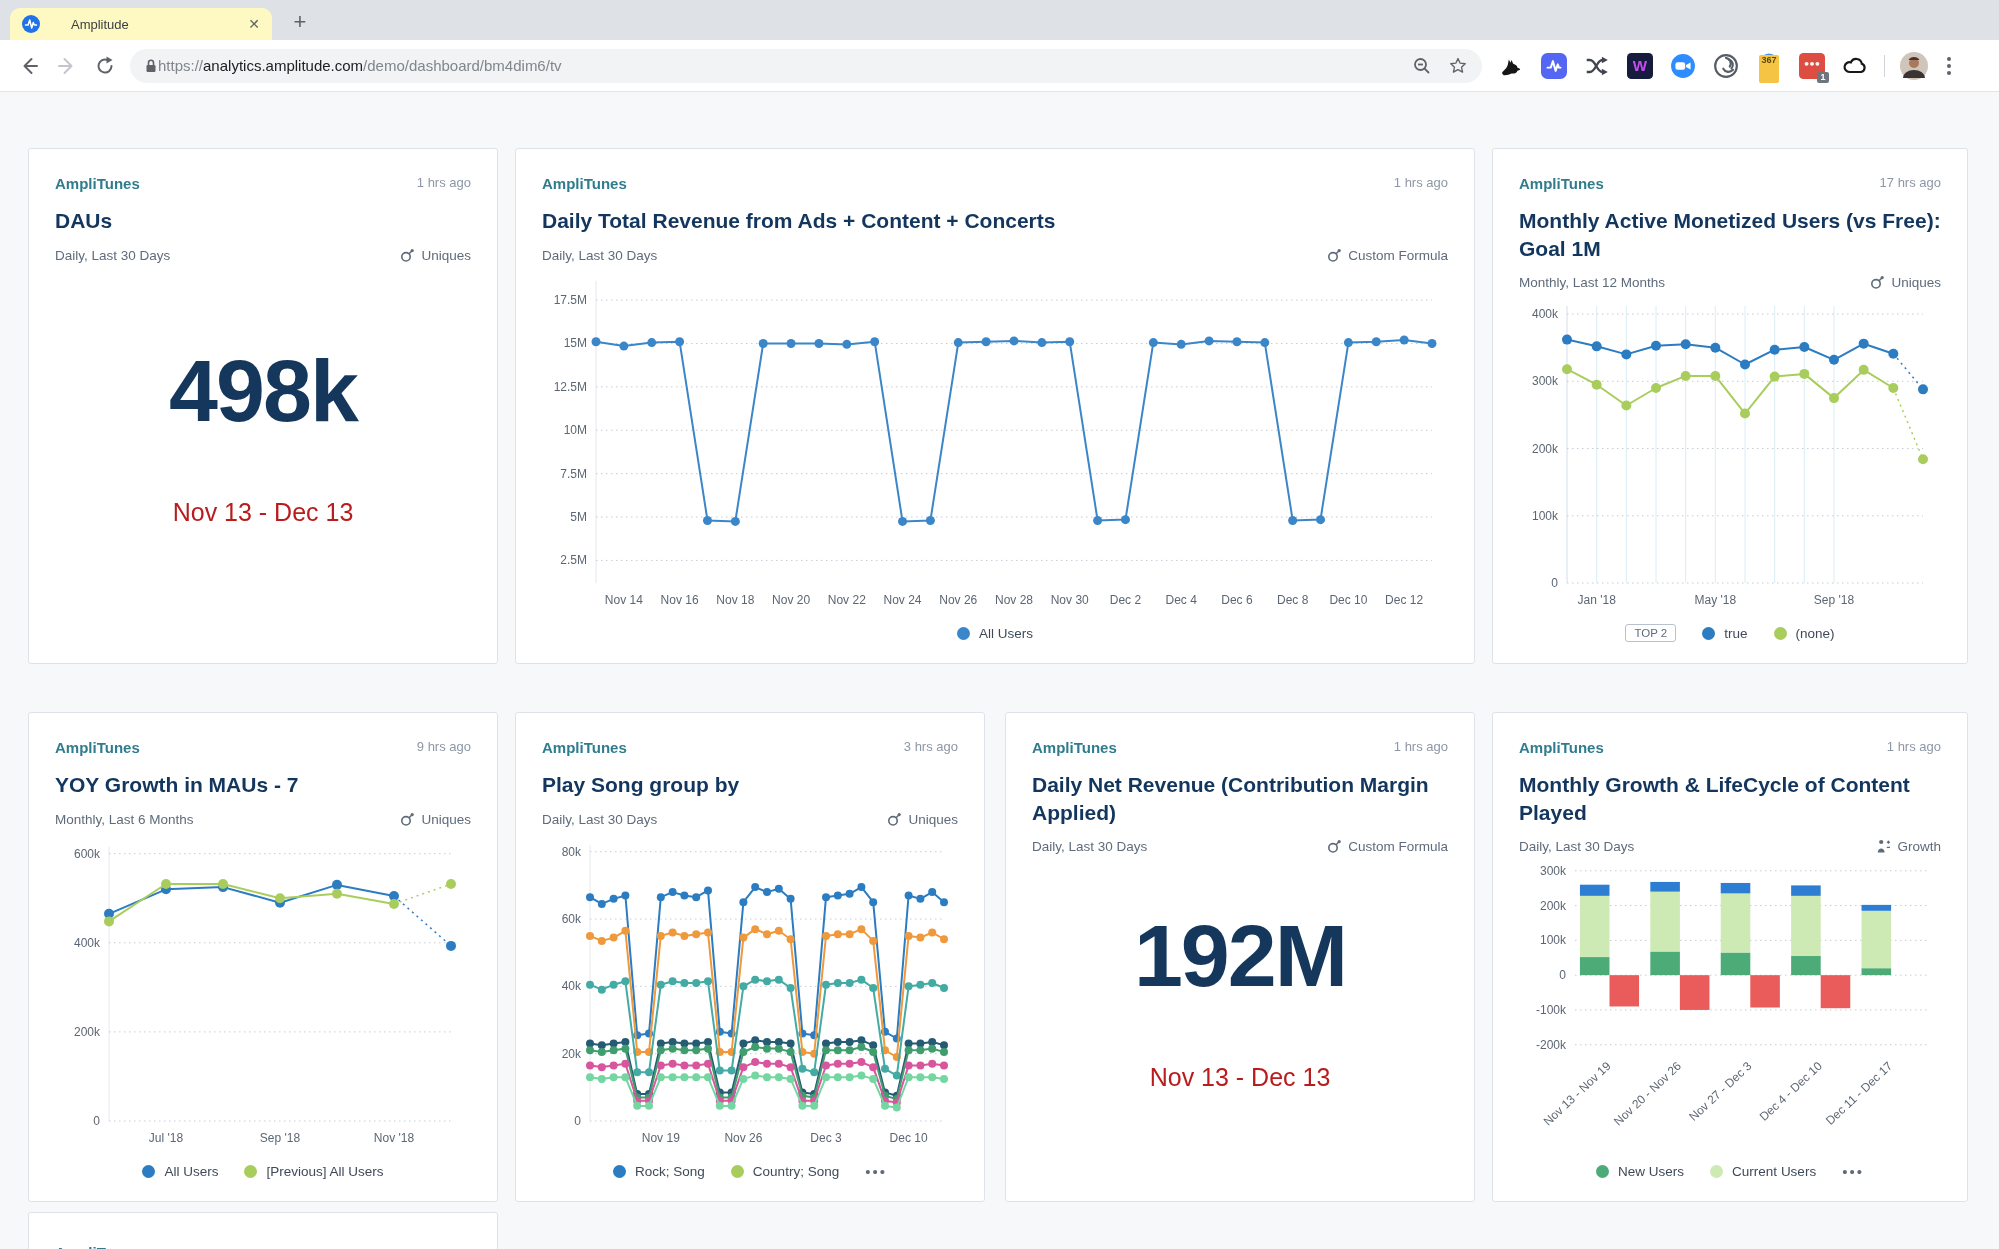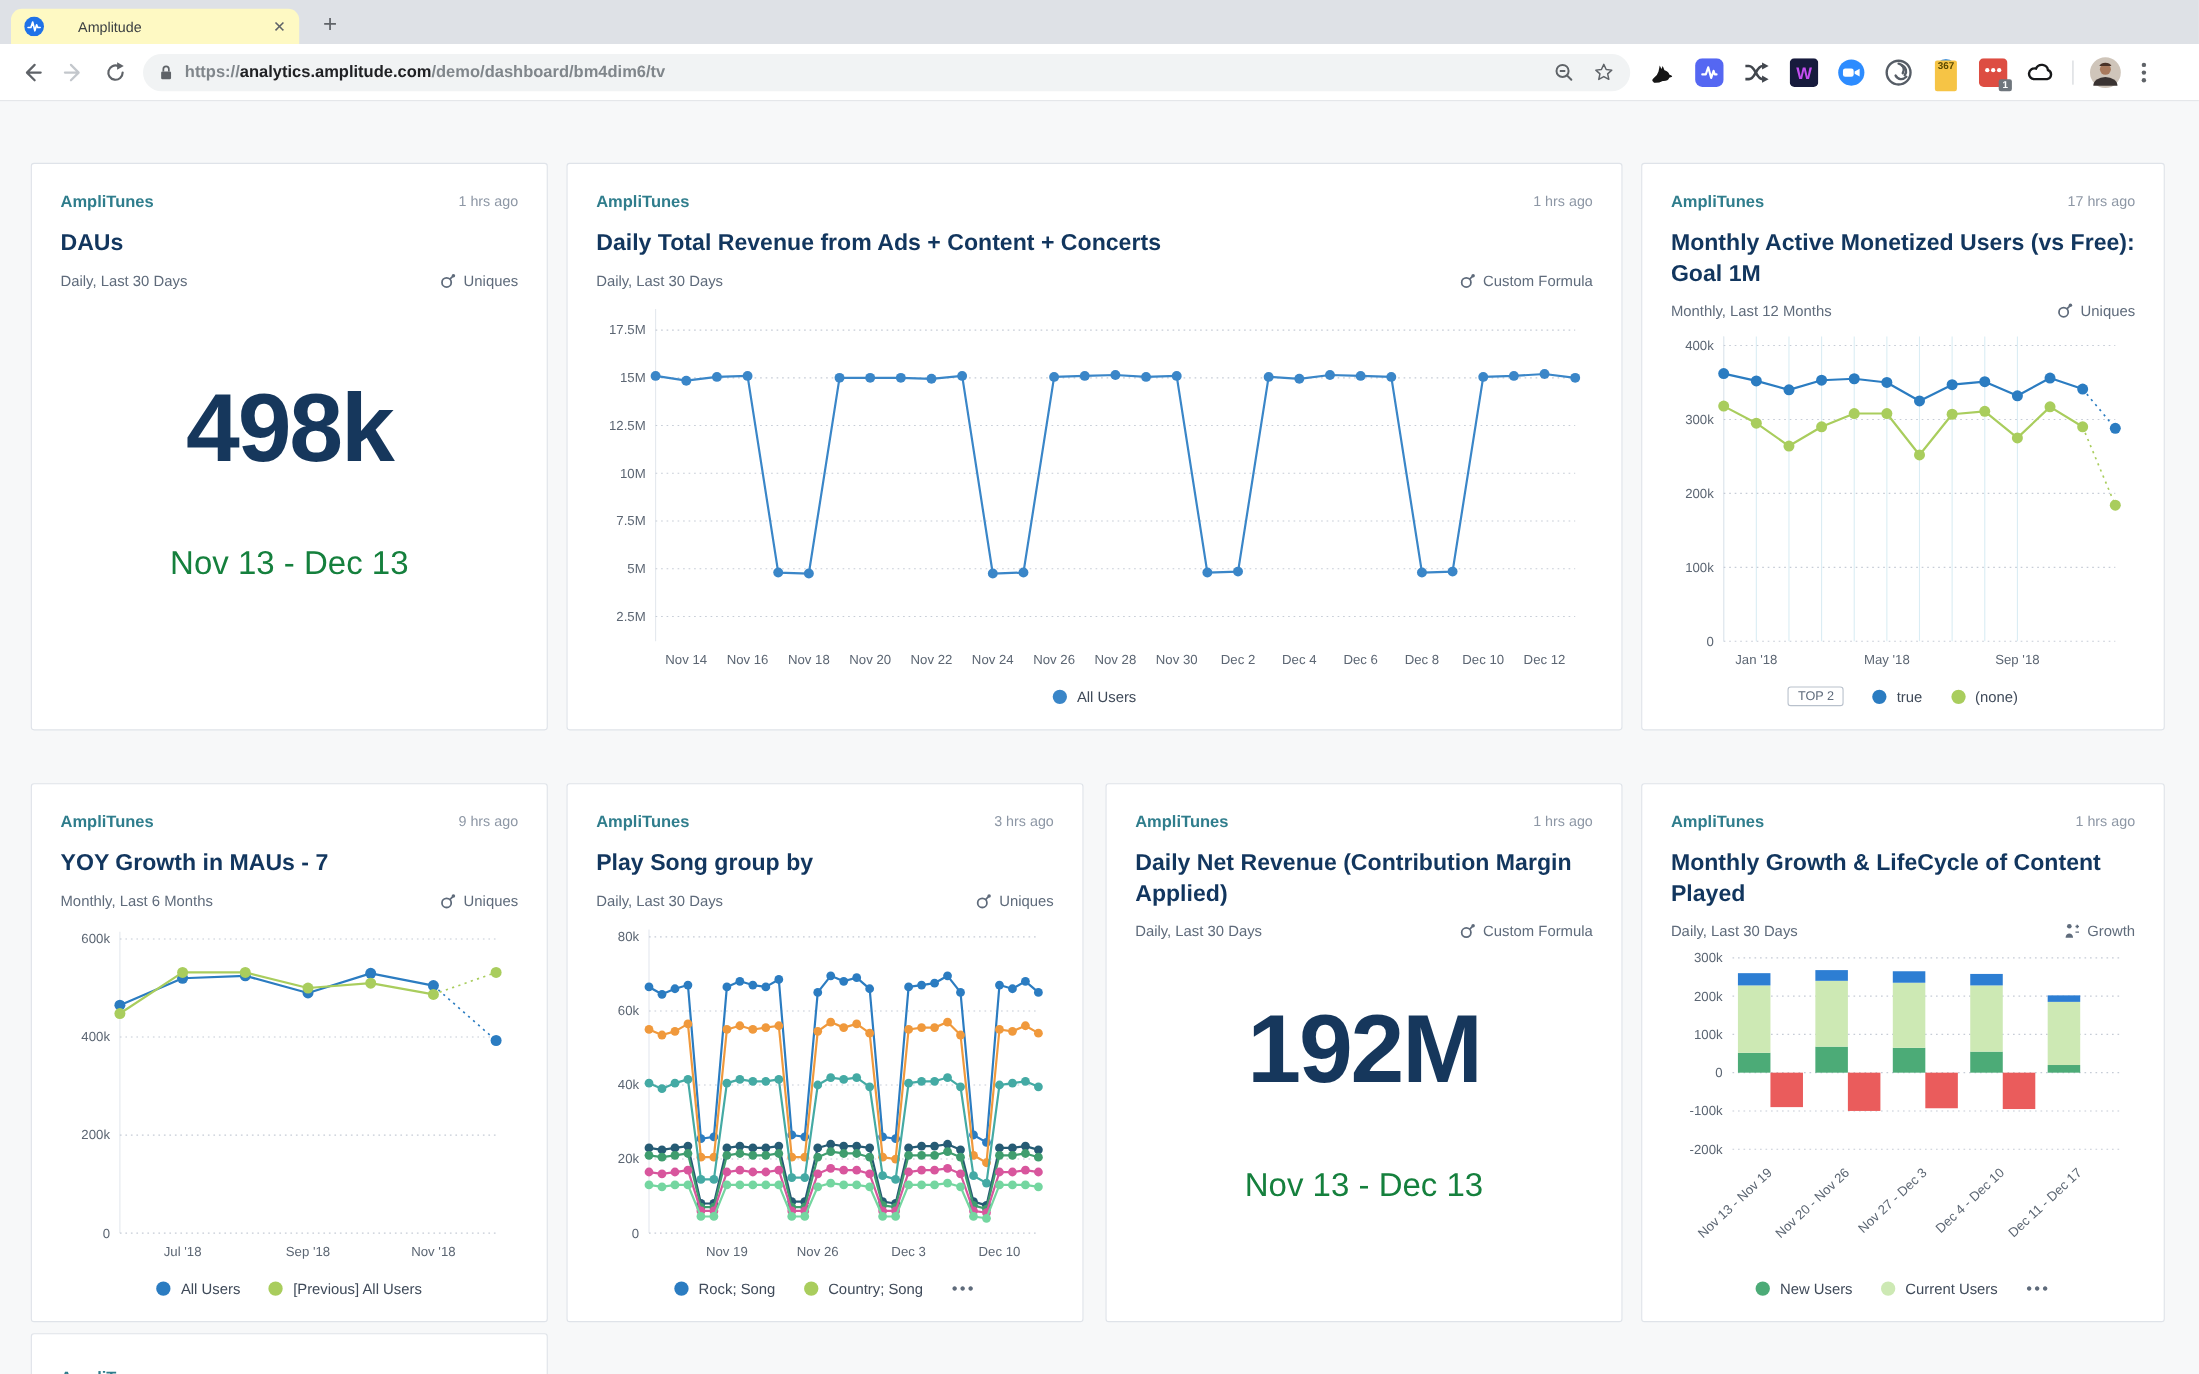--- a/index.html
+++ b/index.html
@@ -12,21 +12,21 @@
        border-radius:10px 10px 0 0;display:flex;align-items:center;padding:0 12px;box-sizing:border-box;gap:21px;}
   .tab-title{font-size:13px;color:#3c4043;margin-left:10px;flex:1;}
   .tab-close{color:#5f6368;font-size:14px;cursor:default;}
   .newtab{position:absolute;left:286px;bottom:3px;width:28px;height:28px;color:#5f6368;
           font-size:22px;line-height:26px;text-align:center;}
   .toolbar{position:absolute;top:40px;left:0;width:100%;height:52px;background:#fff;
            border-bottom:1px solid #e3e5e8;display:flex;align-items:center;box-sizing:border-box;padding:0 10px;}
   .navbtn{width:38px;height:36px;display:flex;align-items:center;justify-content:center;flex:none;}
   .urlbar{flex:none;width:1352px;height:34px;background:#f1f3f4;border-radius:17px;
           display:flex;align-items:center;padding:0 14px;box-sizing:border-box;margin-left:6px;}
-  .url-text{font-size:15px;margin-left:10px;white-space:nowrap;flex:1;font-weight:bold;}
+  .url-text{font-size:15px;white-space:nowrap;flex:1;}
   .url-gray{color:#80868b;}
   .url-dark{color:#202124;}
   .pill-ic{flex:none;margin-left:16px;}
   .exts{display:flex;align-items:center;margin-left:16px;gap:17px;}
   .ext{width:26px;height:26px;position:relative;flex:none;}
   .badge{position:absolute;font-size:9px;font-weight:bold;line-height:11px;text-align:center;border-radius:2px;}
   .tb-divider{width:1px;height:22px;background:#d0d3d7;margin:0 14px 0 16px;}
   .kebab{display:flex;flex-direction:column;gap:3px;margin-left:14px;padding:4px;}
   .kebab i{width:4px;height:4px;border-radius:50%;background:#5f6368;}
   
@@ -43,21 +43,21 @@
   .legend{display:flex;justify-content:center;align-items:center;gap:26px;height:36px;
           font-size:13.5px;color:#3f4a59;flex:none;}
   .lgroup{display:flex;align-items:center;gap:26px;}
   .litem{display:flex;align-items:center;}
   .dot{width:13px;height:13px;border-radius:50%;display:inline-block;margin-right:9px;}
   .chip{border:1px solid #b9c1cc;border-radius:3px;padding:2px 8px;font-size:11.5px;color:#5f6b7b;}
   .more{color:#5f6b7b;font-size:15px;letter-spacing:2px;}
   .big-wrap{flex:1;display:flex;flex-direction:column;justify-content:center;align-items:center;
             gap:56px;padding-bottom:46px;}
   .big{font-size:88px;font-weight:bold;color:#16375c;letter-spacing:-2px;}
-  .range{font-size:30px;color:#15803d;}
+  .range{font-size:25px;color:#b91c1c;}
 </style>
 </head>
 <body>
 
 <div class="tabstrip">
   <div class="tab">
     <span>
       <svg width="18" height="18" viewBox="0 0 18 18">
         <circle cx="9" cy="9" r="9" fill="#1f72e8"></circle>
         <path d="M3.5 10h2.6l1.6-5 2 8 1.6-5.5 1 2.5h2.2" stroke="#fff" stroke-width="1.5" fill="none" stroke-linecap="round" stroke-linejoin="round"></path>

